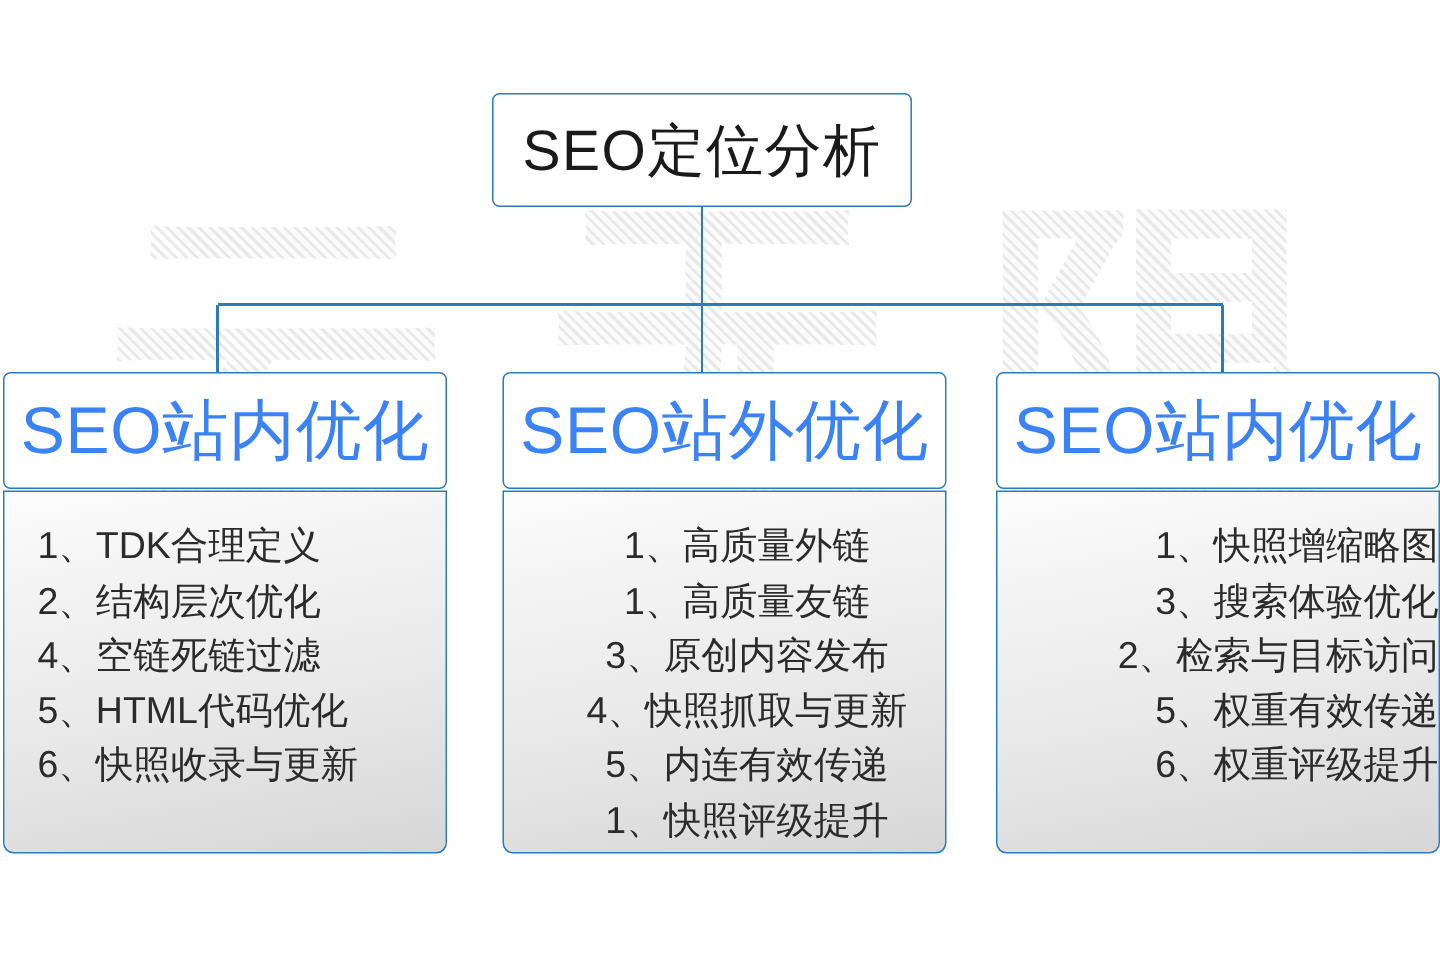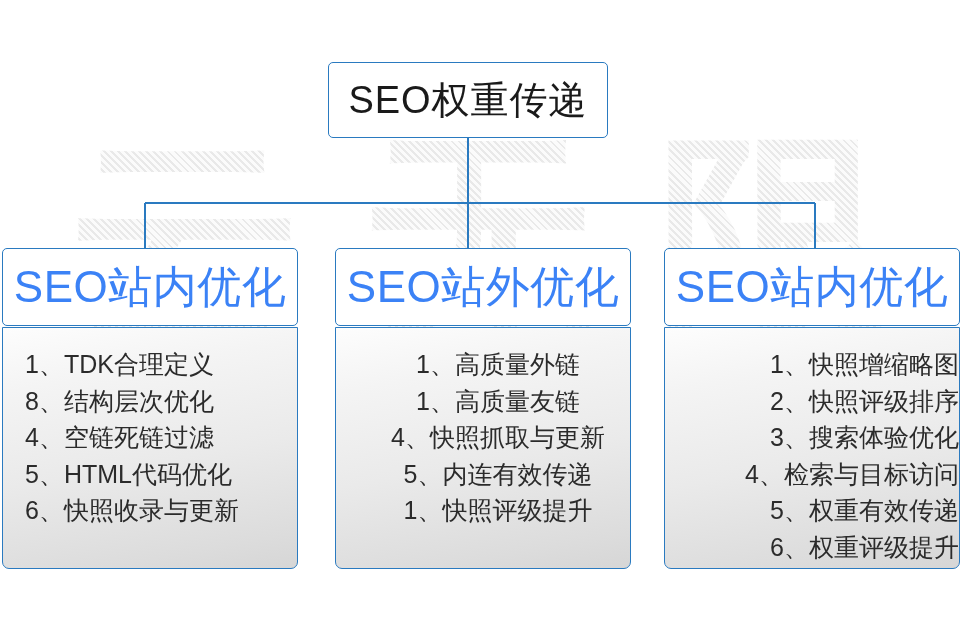--- a/index.html
+++ b/index.html
@@ -158,65 +158,65 @@
     <g stroke="#2a7ac0" stroke-width="1.6" fill="none" shape-rendering="crispEdges">
       <line x1="468" y1="138" x2="468" y2="203"></line>
       <line x1="145" y1="203" x2="815" y2="203"></line>
       <line x1="145" y1="203" x2="145" y2="248"></line>
       <line x1="468" y1="203" x2="468" y2="248"></line>
       <line x1="815" y1="203" x2="815" y2="248"></line>
     </g>
   </svg>
 
   <div class="top-node">
-    <span class="title">SEO权重传递</span>
+    <span class="title">SEO定位分析</span>
   </div>
 
   <div class="columns">
 
     <div class="col col-0">
       <div class="col-head">
         <span class="head-text">SEO站内优化</span>
       </div>
       <div class="col-body">
         <ol>
           <li>1、TDK合理定义</li>
-          <li>8、结构层次优化</li>
+          <li>2、结构层次优化</li>
           <li>4、空链死链过滤</li>
           <li>5、HTML代码优化</li>
           <li>6、快照收录与更新</li>
         </ol>
       </div>
     </div>
 
     <div class="col col-1">
       <div class="col-head">
         <span class="head-text">SEO站外优化</span>
       </div>
       <div class="col-body">
         <ol>
           <li>1、高质量外链</li>
           <li>1、高质量友链</li>
+          <li>3、原创内容发布</li>
           <li>4、快照抓取与更新</li>
           <li>5、内连有效传递</li>
           <li>1、快照评级提升</li>
         </ol>
       </div>
     </div>
 
     <div class="col col-2">
       <div class="col-head">
         <span class="head-text">SEO站内优化</span>
       </div>
       <div class="col-body">
         <ol>
           <li>1、快照增缩略图</li>
-          <li>2、快照评级排序</li>
           <li>3、搜索体验优化</li>
-          <li>4、检索与目标访问</li>
+          <li>2、检索与目标访问</li>
           <li>5、权重有效传递</li>
           <li>6、权重评级提升</li>
         </ol>
       </div>
     </div>
 
   </div>
 </div>
 
 </body></html>

